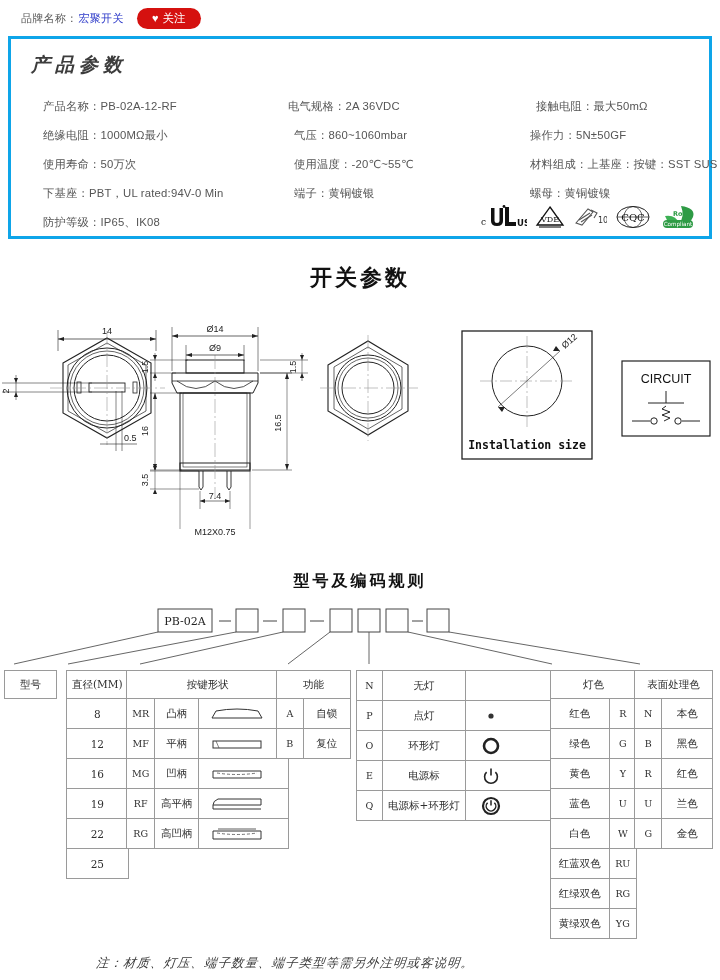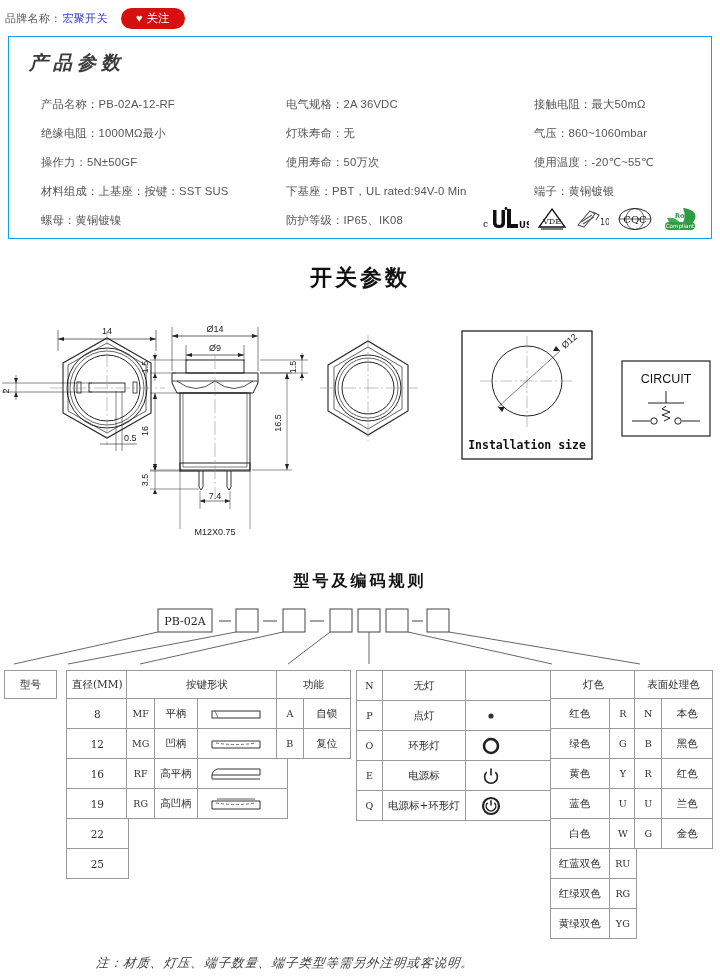--- a/index.html
+++ b/index.html
@@ -10,21 +10,21 @@
     font-family: "Liberation Sans", "DejaVu Sans", sans-serif;
     color: #4a4a4a;
     overflow: hidden;
     position: relative;
   }
 
   
   #brand-bar {
     height: 36px;
     display: flex; align-items: center;
-    padding-left: 5px;
+    padding-left: 21px;
     font-size: 11px;
     color: #666;
   }
   #brand-label { color: #5a5a5a; letter-spacing: .3px; }
   #brand-name { color: #2b38c8; margin-left: 1px; letter-spacing: .3px; }
   #follow-btn {
     margin-left: 13px;
     background: #d5110f;
     color: #fff;
     border-radius: 11px;
@@ -34,21 +34,21 @@
     gap: 4px;
     font-size: 11.5px;
     cursor: pointer;
   }
   #follow-btn .heart { font-size: 11px; line-height: 1; }
 
   
   #param-panel {
     position: relative;
     margin: 0 8px;
-    border: 1px solid #0ea5e9;
+    border: 3px solid #0ea5e9;
     background: #fff;
     height: 203px;
     padding: 10px 12px 0 12px;
   }
   #param-title {
     font-family: "DejaVu Serif", serif;
     font-style: italic;
     font-weight: bold;
     font-size: 19px;
     color: #3c3c3c;
@@ -152,21 +152,20 @@
 
 <div id="param-panel">
   <div id="param-title">产品参数</div>
 
   <div id="param-grid">
     <div class="pcell c1">产品名称：PB-02A-12-RF</div>
     <div class="pcell c2">电气规格：2A   36VDC</div>
     <div class="pcell c3">接触电阻：最大50mΩ</div>
 
     <div class="pcell c1">绝缘电阻：1000MΩ最小</div>
-    <div class="pcell c2">灯珠寿命：无</div>
     <div class="pcell c3">气压：860~1060mbar</div>
 
     <div class="pcell c1">操作力：5N±50GF</div>
     <div class="pcell c2">使用寿命：50万次</div>
     <div class="pcell c3">使用温度：-20℃~55℃</div>
 
     <div class="pcell c1">材料组成：上基座：按键：SST SUS</div>
     <div class="pcell c2">下基座：PBT，UL rated:94V-0 Min</div>
     <div class="pcell c3">端子：黄铜镀银</div>
 
@@ -463,20 +462,29 @@
         </tr>
   </tbody>
     </table>
 
   <table class="spec" style="left:126px; top:0;">
     <tbody>
         <tr>
           <th class="lbl" colspan="3">按键形状</th>
         </tr>
     <tr>
+      <td class="code">MR</td>
+      <td class="txt" style="width:44px;">凸柄</td>
+      <td class="icon-cell">
+        <svg width="66" height="14" viewBox="0 0 66 14">
+              <path d="M8 11 L58 11 L54 4 Q33 0 12 4 Z" fill="none" stroke="#333" stroke-width="1"></path>
+            </svg>
+      </td>
+    </tr>
+    <tr>
       <td class="code">MF</td>
       <td class="txt">平柄</td>
       <td class="icon-cell">
         <svg width="66" height="14" viewBox="0 0 66 14">
               <rect x="9" y="4" width="48" height="7" fill="none" stroke="#333" stroke-width="1"></rect>
               <line x1="12" y1="4" x2="15" y2="11" stroke="#333" stroke-width=".6"></line>
             </svg>
       </td>
     </tr>
     <tr>

